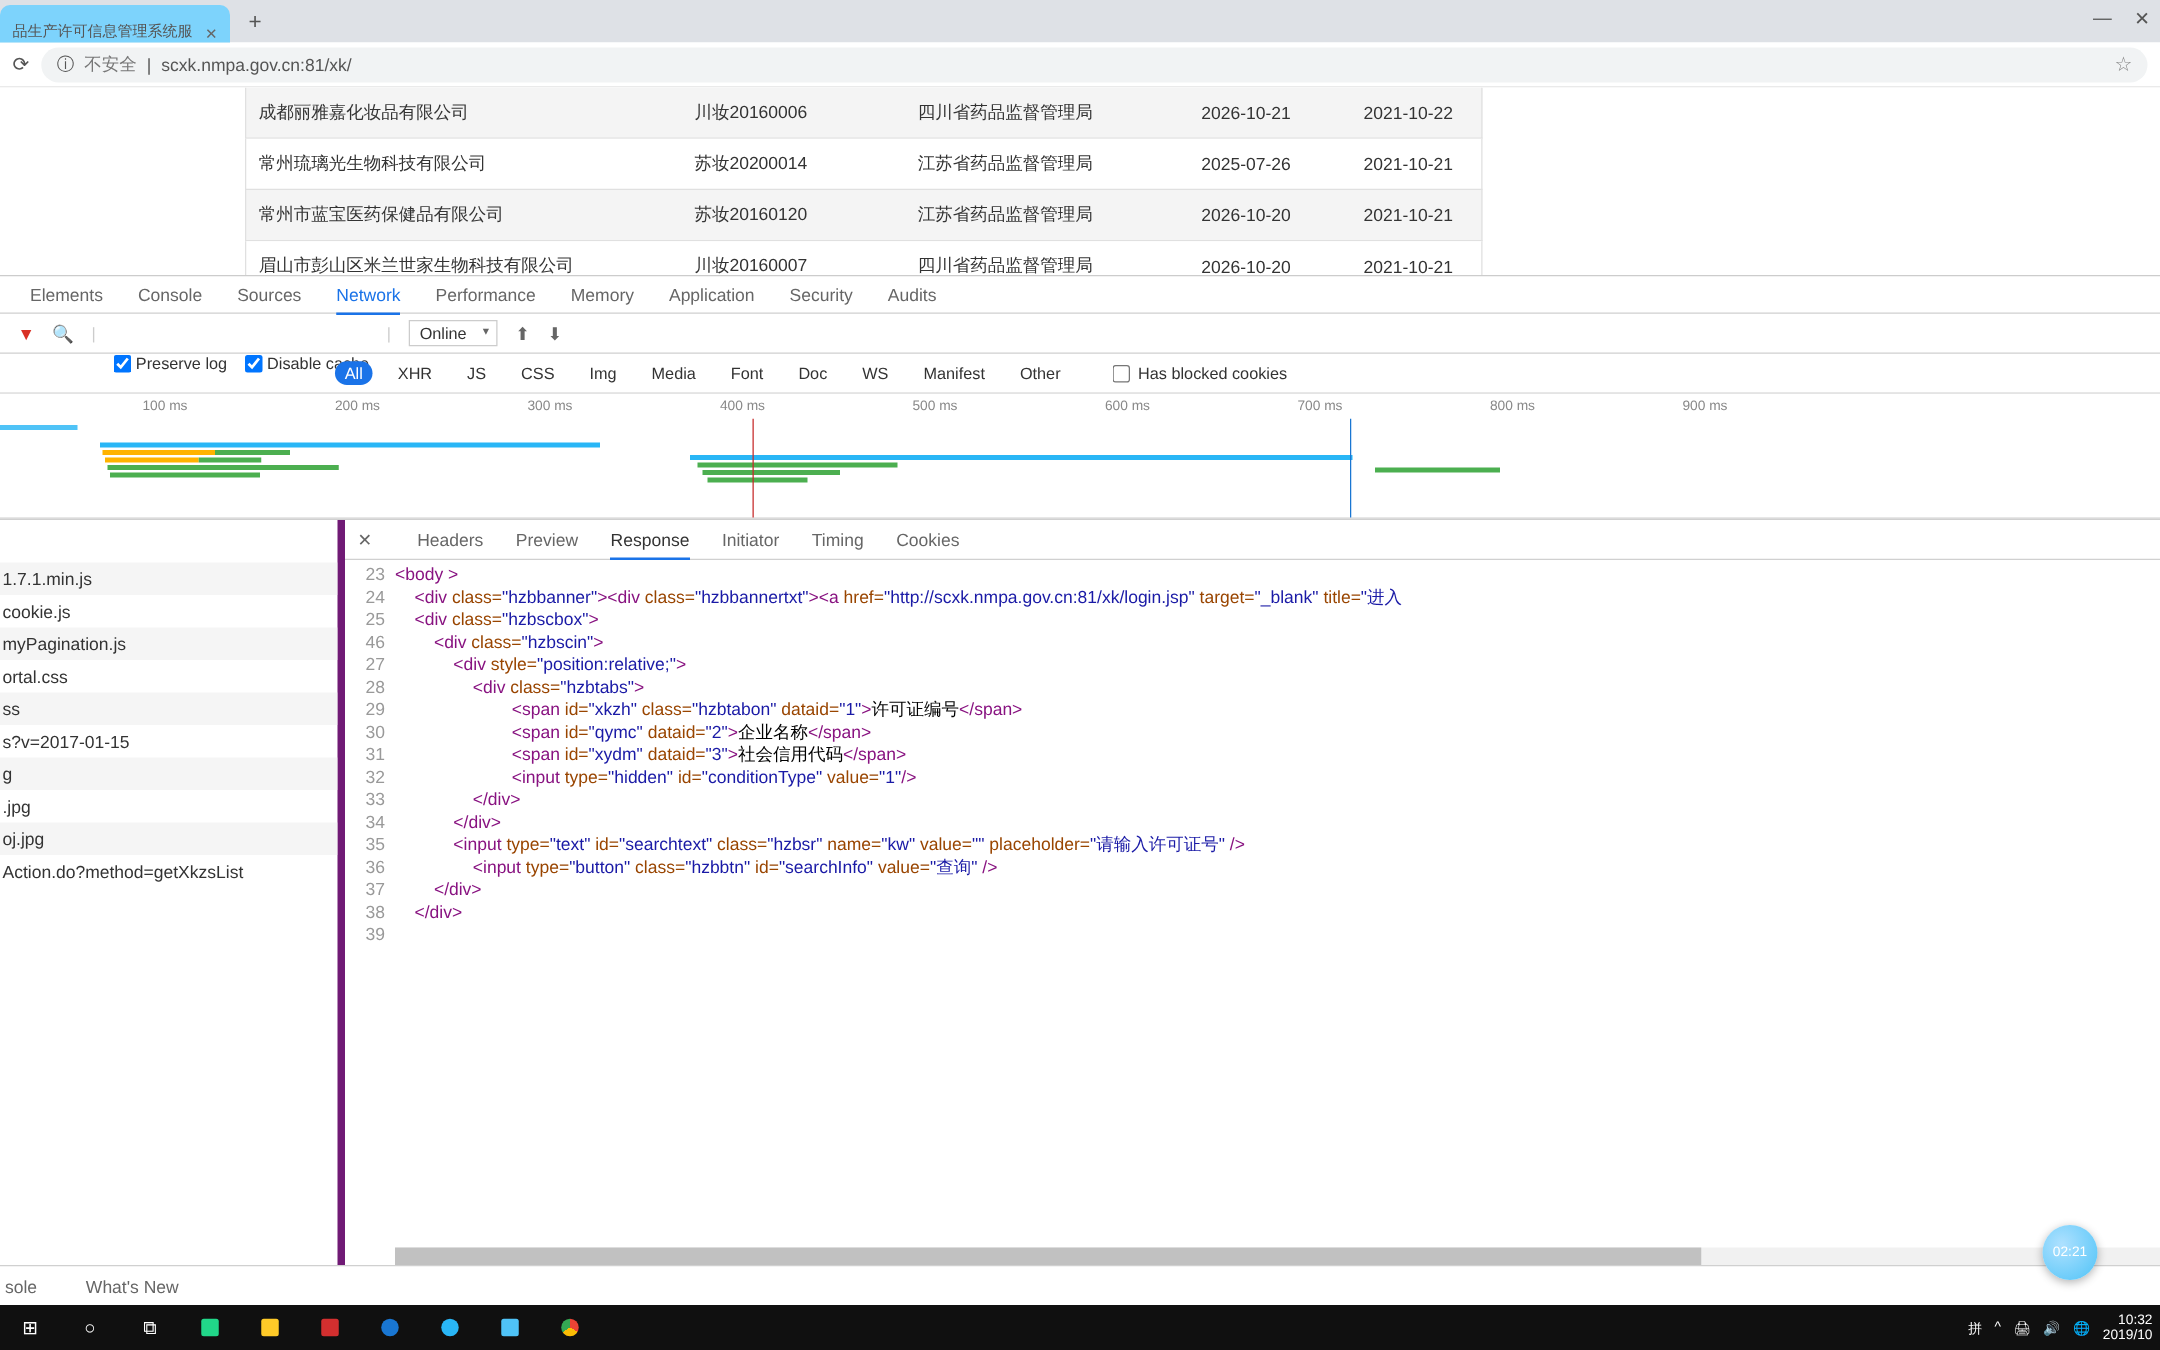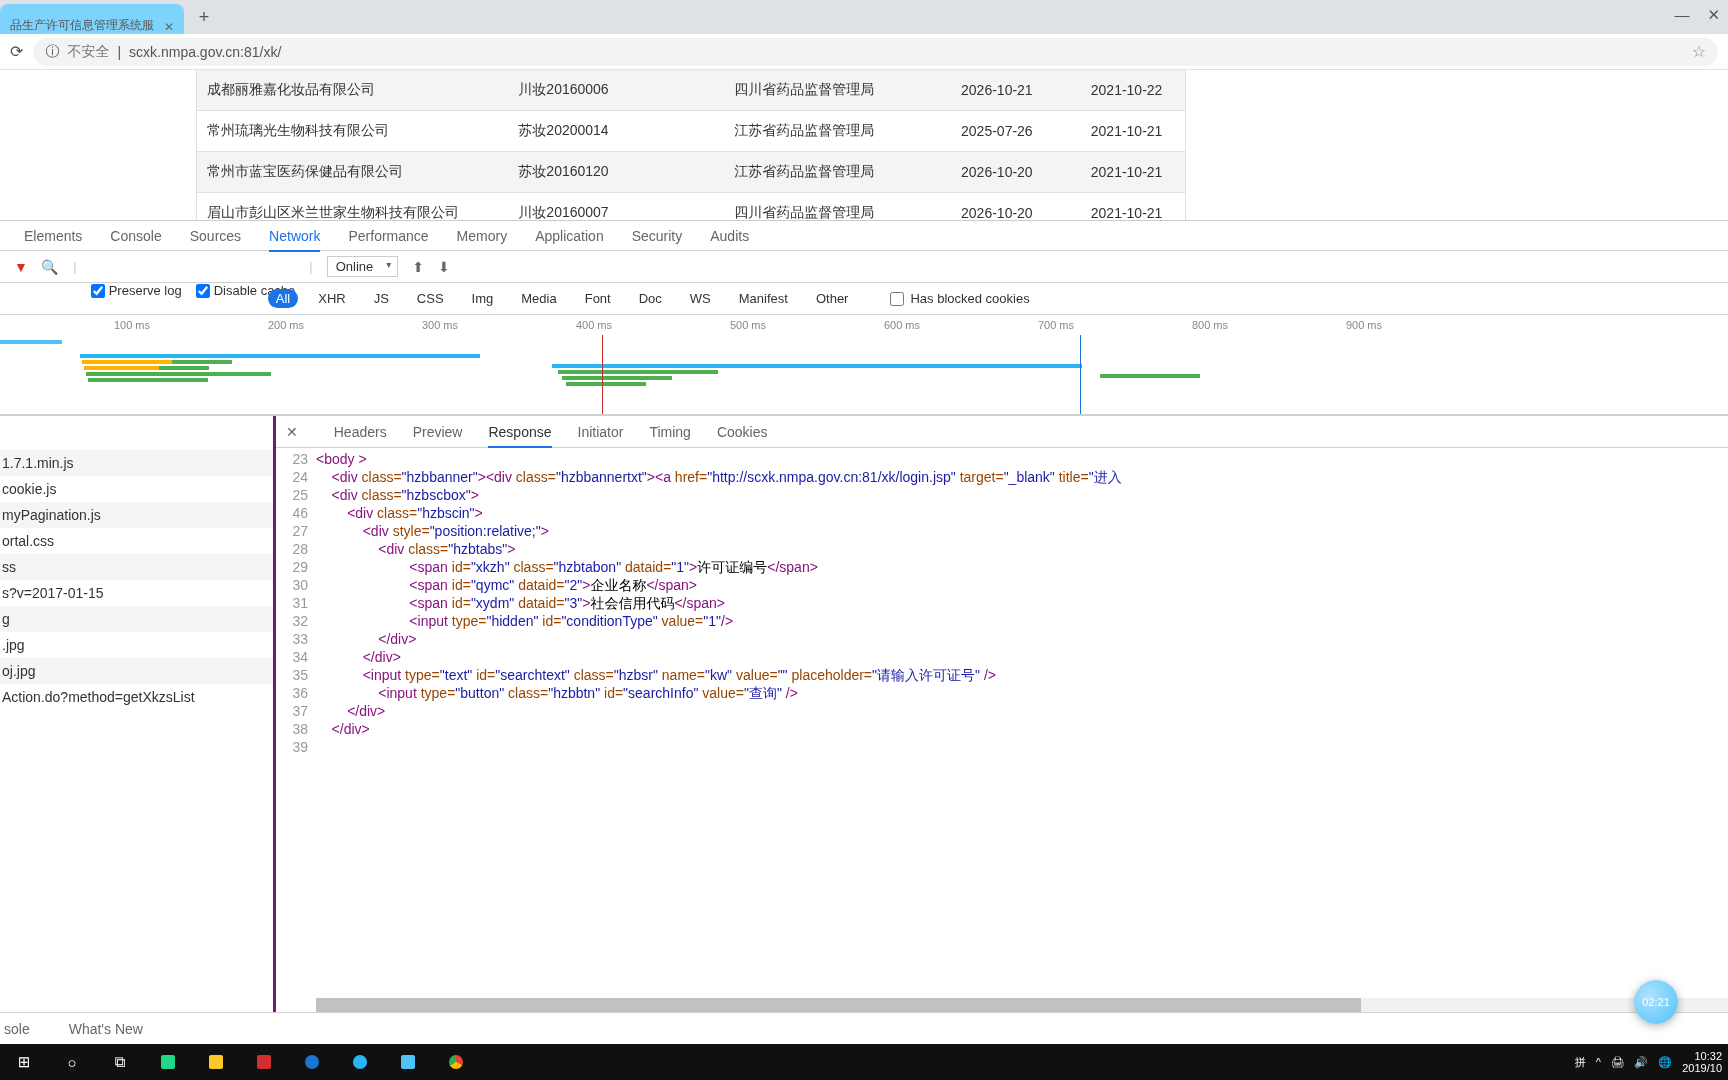--- a/index.html
+++ b/index.html
@@ -18,21 +18,21 @@
 .insecure { color:#777; }
 .star { color:#888; font-size:16px; margin-left:auto; }
 
 
 .page { height:150px; overflow:hidden; background:#fff; }
 .tbl { margin-left:196px; width:990px; }
 .row { display:flex; height:41px; align-items:center; border:1px solid #e0e0e0; border-top:none; font-size:14px; }
 .row:nth-child(odd) { background:#f4f4f4; }
 .row:nth-child(even) { background:#fff; }
 .c1 { width:322px; padding-left:10px; }
-.c2 { width:165px; }
+.c2 { width:165px;text-align:center; }
 .c3 { width:243px;text-align:center; }
 .c4 { width:143px; text-align:center; }
 .c5 { width:117px; text-align:center; }
 
 
 .devtools { position:absolute; top:220px; left:0; right:0; bottom:36px; background:#fff; border-top:1px solid #ccc; display:flex; flex-direction:column; }
 .dt-tabs { height:30px; display:flex; align-items:center; gap:28px; padding-left:24px; font-size:14px; color:#666; border-bottom:1px solid #d0d0d0; }
 .dt-tab.active { color:#1a73e8; position:relative; }
 .dt-tab.active::after { content:""; position:absolute; bottom:-8px; left:0; right:0; height:2px; background:#1a73e8; }
 
@@ -58,21 +58,21 @@
 .wf-row { height:6px; display:flex; align-items:center; }
 .bar { height:4px; }
 .bg-blue { background:#4fc3f7; }
 .bg-green { background:#4caf50; }
 .bg-orange { background:#ffb300; }
 .bg-skyline { background:#29b6f6; }
 .vline { position:absolute; top:20px; bottom:0; width:1px; background:#c62828; left:602px; }
 .vline2 { position:absolute; top:20px; bottom:0; width:1px; background:#1976d2; left:1080px; }
 
 .dt-main { flex:1; display:flex; overflow:hidden; border-top:1px solid #d0d0d0; }
-.reqlist { width:276px; border-right:3px solid #701a75; overflow:hidden; position:relative; }
+.reqlist { width:276px; border-right:6px solid #701a75; overflow:hidden; position:relative; }
 .reqlist-items { padding-top:34px; }
 .reqitem { height:26px; display:flex; align-items:center; padding-left:2px; font-size:14px; color:#333; }
 .reqitem:nth-child(odd) { background:#f5f5f5; }
 
 .resp { flex:1; display:flex; flex-direction:column; }
 .resp-tabs { height:32px; display:flex; align-items:center; gap:26px; padding-left:10px; font-size:14px; color:#666; border-bottom:1px solid #d0d0d0; }
 .resp-close { color:#666; margin-right:10px; }
 .resp-tab.active { color:#333; position:relative; }
 .resp-tab.active::after { content:""; position:absolute; bottom:-8px; left:0; right:0; height:2px; background:#1a73e8; }
 

